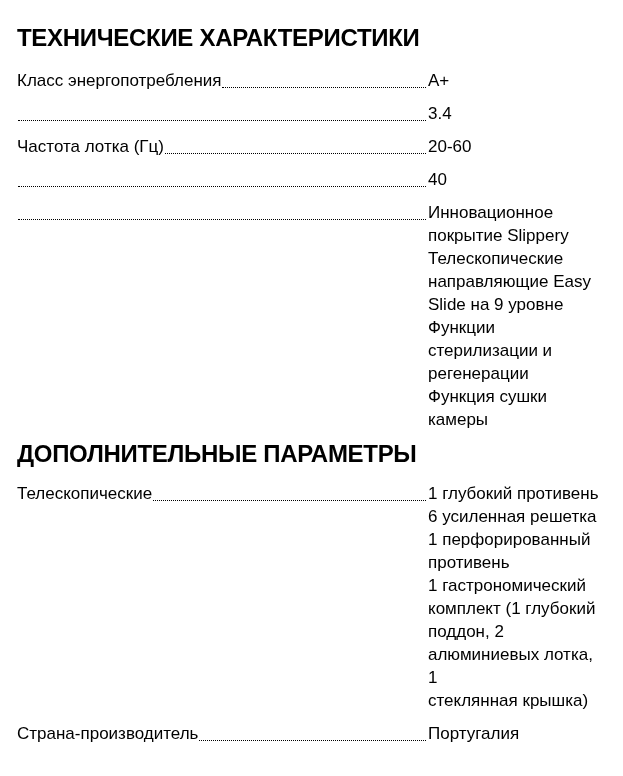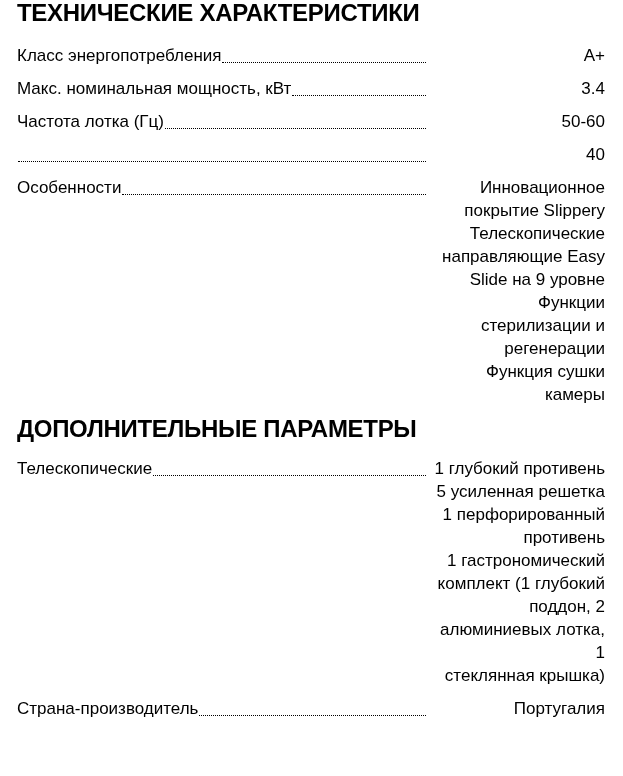--- a/index.html
+++ b/index.html
@@ -4,21 +4,21 @@
 <style>
   html, body {
     margin: 0;
     padding: 0;
     background: #ffffff;
   }
   .page {
     width: 623px;
     height: 776px;
     box-sizing: border-box;
-    padding: 0 18px 0 17px;
+    padding: 25px 18px 0 17px;
     background: #ffffff;
     color: #000000;
     font-family: "Liberation Sans", "DejaVu Sans", sans-serif;
     font-size: 17px;
     line-height: 23px;
     overflow: hidden;
   }
   .section-title {
     font-size: 24px;
     line-height: 26px;
@@ -27,21 +27,20 @@
     margin: 0 0 18px 0;
   }
   .section-additional .section-title {
     margin-top: 8px;
     margin-bottom: 15px;
   }
   .spec-row {
     display: flex;
     align-items: flex-start;
     margin-bottom: 10px;
-    text-align: right;
   }
   .spec-label {
     white-space: nowrap;
     flex: 0 0 auto;
   }
   .spec-leader {
     flex: 1 1 auto;
     min-width: 8px;
     height: 18px;
     border-bottom: 1px dotted #000000;
@@ -61,39 +60,37 @@
   <section class="section-technical">
     <h1 class="section-title">ТЕХНИЧЕСКИЕ ХАРАКТЕРИСТИКИ</h1>
 
     <div class="spec-row">
       <span class="spec-label">Класс энергопотребления</span>
       <span class="spec-leader"></span>
       <span class="spec-value">A+</span>
     </div>
 
     <div class="spec-row">
-      <span class="spec-label">Макс. номинальная мощность, кВт</span>
       <span class="spec-leader"></span>
       <span class="spec-value">3.4</span>
     </div>
 
 
     <div class="spec-row">
       <span class="spec-label">Частота лотка (Гц)</span>
       <span class="spec-leader"></span>
-      <span class="spec-value">50-60</span>
+      <span class="spec-value">20-60</span>
     </div>
 
     <div class="spec-row">
       <span class="spec-leader"></span>
       <span class="spec-value">40</span>
     </div>
 
     <div class="spec-row">
-      <span class="spec-label">Особенности</span>
       <span class="spec-leader"></span>
       <span class="spec-value">Инновационное
 покрытие Slippery
 Телескопические
 направляющие Easy
 Slide на 9 уровне
 Функции
 стерилизации и
 регенерации
 Функция сушки
@@ -101,21 +98,21 @@
     </div>
   </section>
 
   <section class="section-additional">
     <h1 class="section-title">ДОПОЛНИТЕЛЬНЫЕ ПАРАМЕТРЫ</h1>
 
     <div class="spec-row">
       <span class="spec-label">Телескопические</span>
       <span class="spec-leader"></span>
       <span class="spec-value">1 глубокий противень
-5 усиленная решетка
+6 усиленная решетка
 1 перфорированный
 противень
 1 гастрономический
 комплект (1 глубокий
 поддон, 2
 алюминиевых лотка, 1
 стеклянная крышка)</span>
     </div>
 
     <div class="spec-row">

